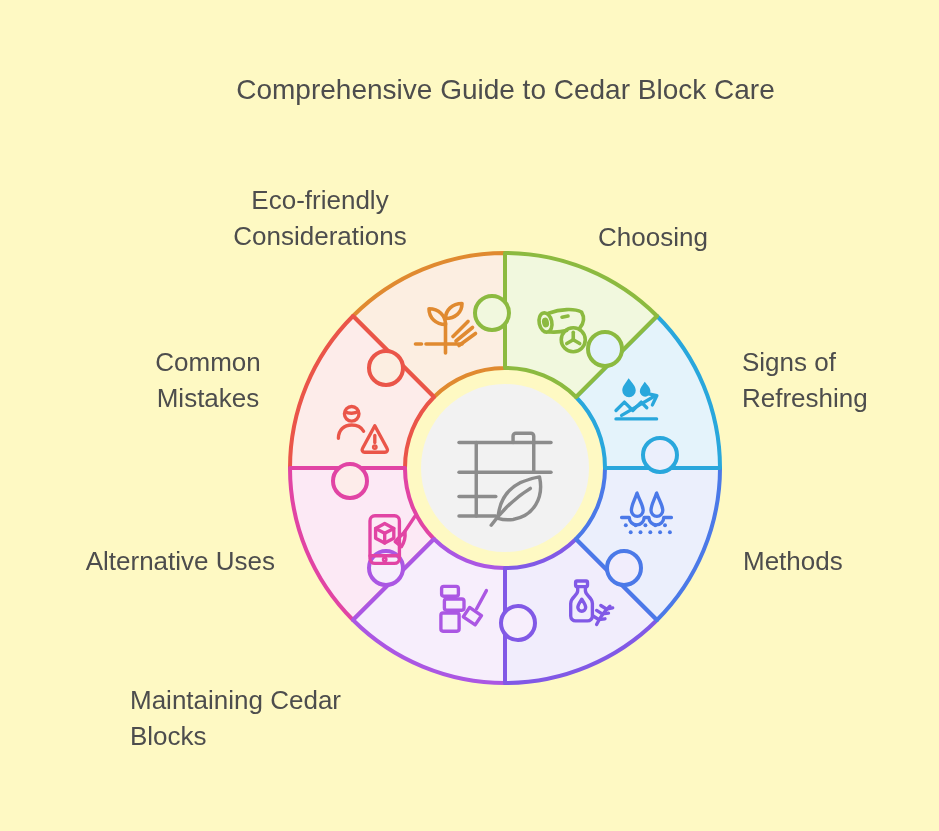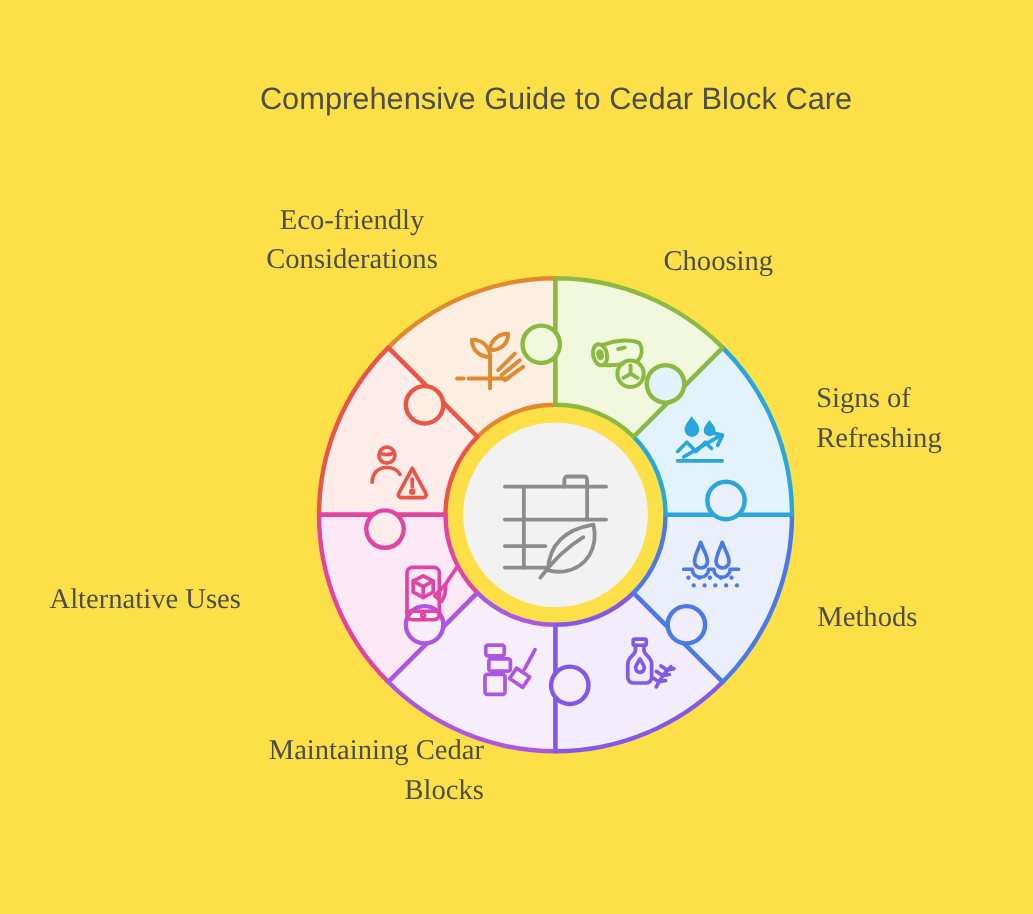--- a/index.html
+++ b/index.html
@@ -1,35 +1,34 @@
 <!DOCTYPE html>
 <html><head>
 <meta charset="utf-8">
 <style>
   html,body { margin:0; padding:0; background:#ffffff; }
   .canvas {
-    position:relative; width:939px; height:831px; background:#fde047;
+    position:relative; width:939px; height:831px; background:#fef9c3;
     font-family:"Liberation Sans", sans-serif; overflow:hidden;
   }
   .title {
     position:absolute; left:36px; top:74px; width:939px;
     text-align:center; font-size:28px; color:#4d4d4d;
   }
   .lbl {
     position:absolute; font-size:26px; line-height:36px; color:#4d4d4d;
     white-space:pre-line;
-    font-family:Liberation Serif, serif;
   }
   .lbl-eco         { left:175px; top:182px; width:290px; text-align:center; }
   .lbl-benefits    { left:553px; top:219px; width:200px; text-align:center; }
   .lbl-signs       { left:742px; top:344px; width:220px; text-align:left; }
   .lbl-methods     { left:743px; top:543px; width:200px; text-align:left; }
   .lbl-choosing    { left:600px; top:686px; width:260px; text-align:left; }
-  .lbl-maintaining { left:130px; top:664px; width:310px; text-align:right; }
-  .lbl-alternative { left:45px;  top:527px; width:230px; text-align:left; }
+  .lbl-maintaining { left:130px; top:682px; width:310px; }
+  .lbl-alternative { left:45px;  top:543px; width:230px; text-align:right; }
   .lbl-mistakes    { left:108px; top:344px; width:200px; text-align:center; }
   svg.wheel { position:absolute; left:0; top:0; }
 </style>
 </head>
 <body>
 
 <div class="canvas">
 
   <div class="title">Comprehensive Guide to Cedar Block Care</div>
 
@@ -161,16 +160,18 @@
     </g>
   </svg>
 
   <div class="lbl lbl-benefits">Choosing</div>
   <div class="lbl lbl-signs">Signs of
 Refreshing</div>
   <div class="lbl lbl-methods">Methods</div>
   <div class="lbl lbl-maintaining">Maintaining Cedar
 Blocks</div>
   <div class="lbl lbl-alternative">Alternative Uses</div>
+  <div class="lbl lbl-mistakes">Common
+Mistakes</div>
   <div class="lbl lbl-eco">Eco-friendly
 Considerations</div>
 
 </div>
 
 </body></html>

